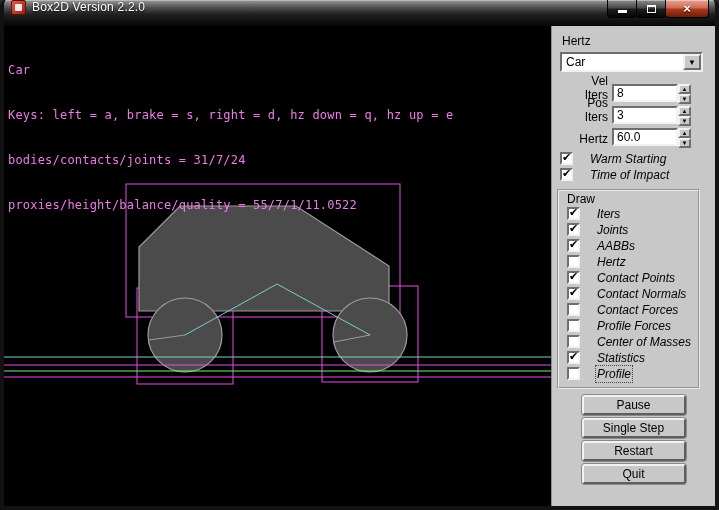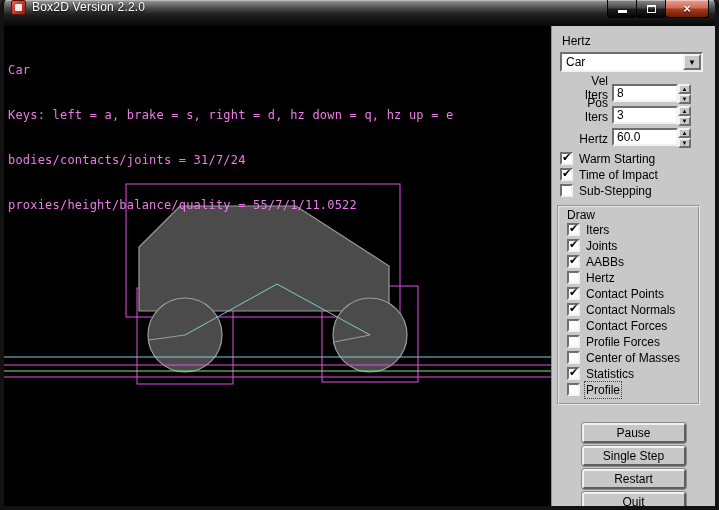--- a/index.html
+++ b/index.html
@@ -78,28 +78,28 @@
     padding:0 3px; outline:none;
   }
   .spinner { width:13px; height:18px; display:flex; flex-direction:column; }
   .spin-btn { flex:1; display:flex; align-items:center; justify-content:center; font-size:6px; line-height:6px; padding:0; }
 
   .cb-block { margin-top:6px; }
   .cb-row { display:flex; align-items:center; height:13px; margin:0 0 3px 8px; cursor:default; }
   .cb-box { width:13px; height:13px; position:relative; flex:0 0 13px; }
   .cb-mark { display:none; position:absolute; left:0px; top:-2px; font-size:11px; line-height:11px; color:#000; }
   .cb-box.checked .cb-mark { display:block; }
-  .cb-label { margin-left:6px; white-space:nowrap; }
+  .cb-label { margin-left:17px; white-space:nowrap;font-style:italic; }
   .cb-label.focused { outline:1px dotted #444; outline-offset:1px; }
 
   .group { margin:8px 15px 0 5px; border:2px groove #e9e9e9; padding:1px 0 4px 4px; }
   .group-title { height:15px; margin-left:4px; }
   .group .cb-row { margin-left:4px; }
 
-  .btn-block { margin-top:18px; }
+  .btn-block { margin-top:6px; }
   .glui-btn {
     display:flex; align-items:center; justify-content:center;
     width:104px; height:20px; margin:3px auto 0; border-radius:3px;
     background:#c8c8c8; border:2px solid; border-color:#f2f2f2 #5e5e5e #5e5e5e #f2f2f2;
     box-shadow:0 0 0 1px #8a8a8a; font-size:12px; cursor:default;
   }
 </style>
 </head>
 <body>
 
@@ -208,24 +208,20 @@
               <span class="cb-mark">✔</span>
             </span>
           <span class="cb-label">Warm Starting</span>
         </div>
         <div class="cb-row">
           <span class="cb-box sunken checked">
               <span class="cb-mark">✔</span>
             </span>
           <span class="cb-label">Time of Impact</span>
         </div>
-        <div class="cb-row">
-          <span class="cb-box sunken"></span>
-          <span class="cb-label">Sub-Stepping</span>
-        </div>
       </div>
 
       <div class="group">
         <div class="group-title">Draw</div>
 
         <div class="cb-row">
           <span class="cb-box sunken checked">
               <span class="cb-mark">✔</span>
             </span>
           <span class="cb-label">Iters</span>

